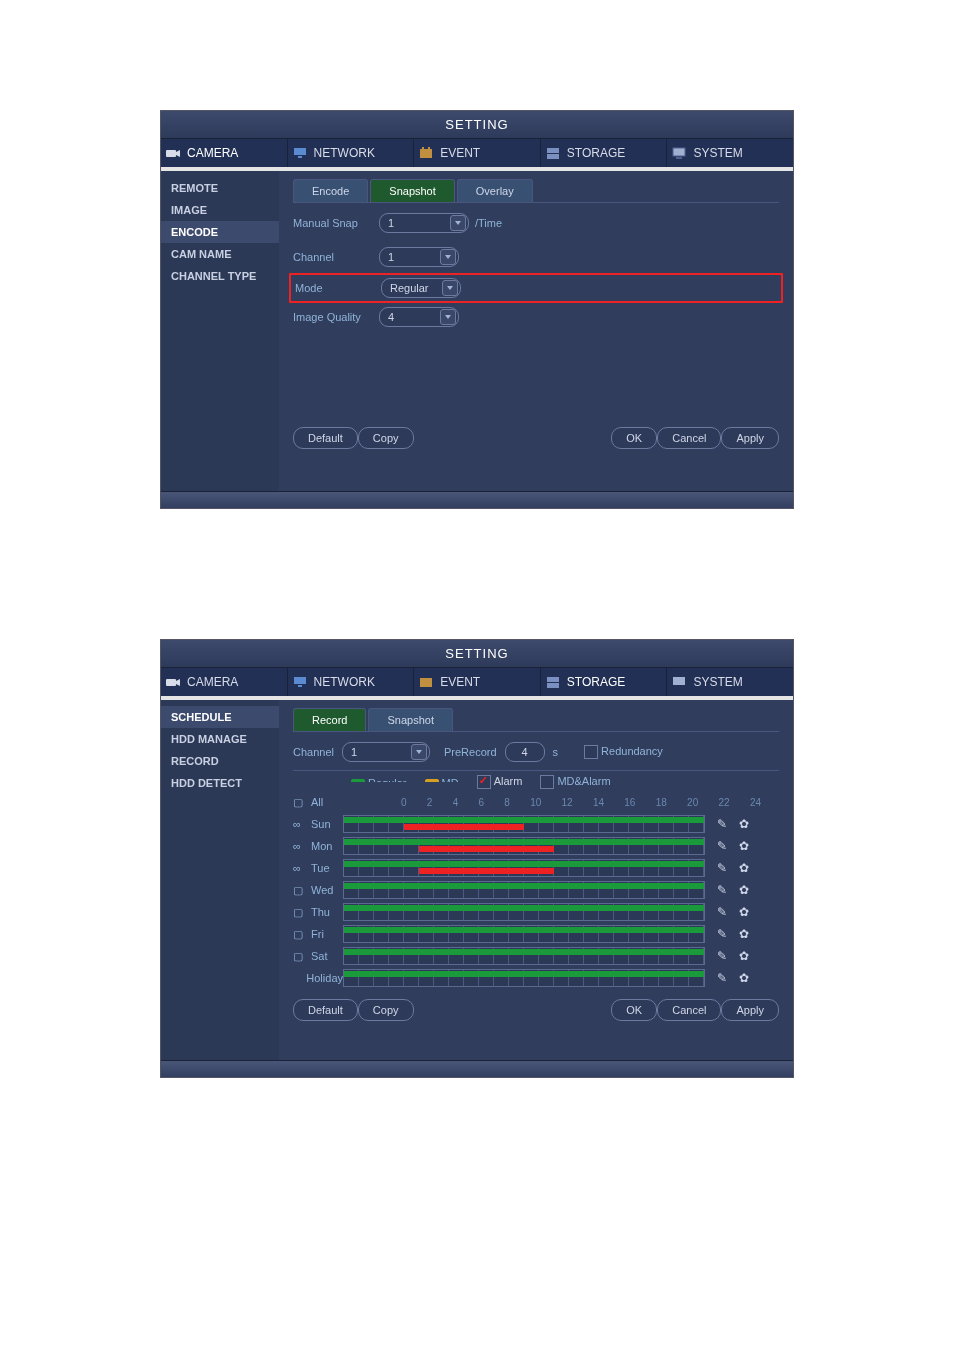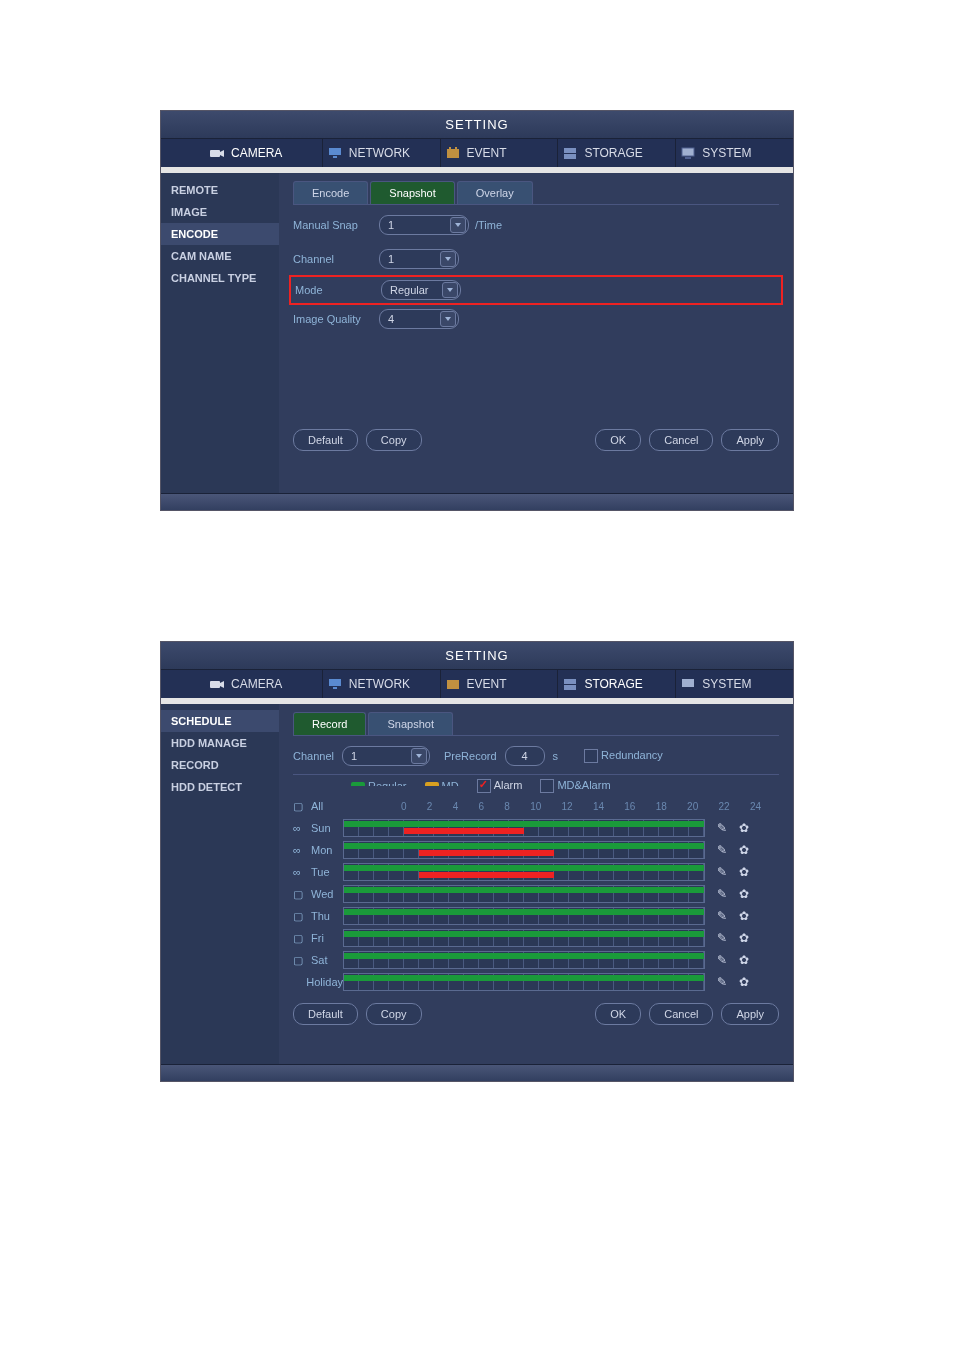--- a/index.html
+++ b/index.html
@@ -20,22 +20,21 @@
     color: #fff;
     text-align: center;
     padding: 6px 0;
     font-size: 13px;
     letter-spacing: 1px;
     border-bottom: 1px solid #1a2238;
   }
   .topnav {
     display: flex;
     background: #233055;
-    border-bottom: 6px solid #e5e5e5;
-    padding-left: 44px;
+    border-bottom: 4px solid #e5e5e5;
   }
   .topnav .item {
     flex: 1;
     padding: 7px 4px;
     color: #d8dce8;
     font-size: 12px;
     display: flex;
     align-items: center;
     gap: 6px;
     cursor: pointer;
@@ -142,21 +141,20 @@
     font-size: 11px;
     margin-left: 6px;
   }
   .redbox {
     border: 2px solid #e22;
     padding: 3px 4px;
     margin: 0 -4px 4px -4px;
   }
   .buttons {
     display: flex;
-    gap: 8px;
     margin-top: 100px;
   }
   .btn {
     height: 20px;
     padding: 0 14px;
     border: 1px solid #6c7aa0;
     border-radius: 10px;
     background: #2d3a5a;
     color: #d0d6e6;
     font-size: 11px;
@@ -205,21 +203,21 @@
     position: absolute;
     top: -2px;
     left: 1px;
     color: #e22;
     font-size: 11px;
     font-weight: bold;
   }
   .legend {
     display: flex;
     gap: 18px;
-    align-items: center;
+    align-items: flex-end;
     font-size: 11px;
     margin: 2px 0 2px 58px;
   }
   .legend .sw {
     width: 14px;
     height: 10px;
     display: inline-block;
     vertical-align: middle;
     margin-right: 3px;
     border-radius: 2px;

